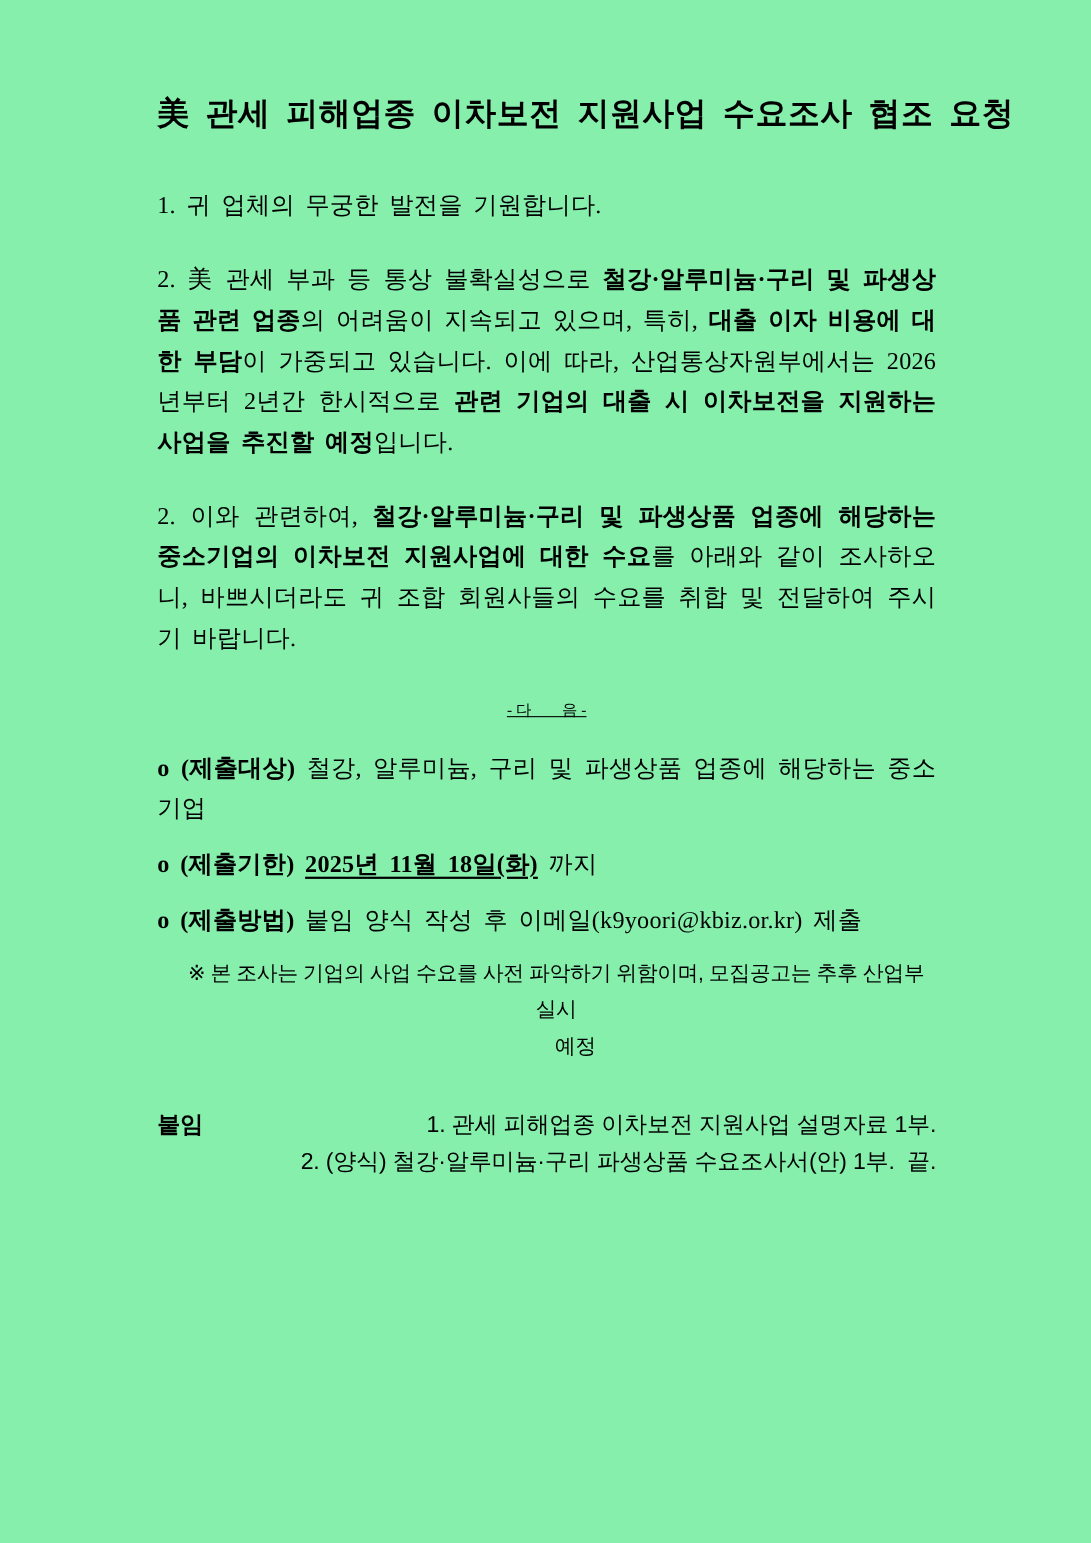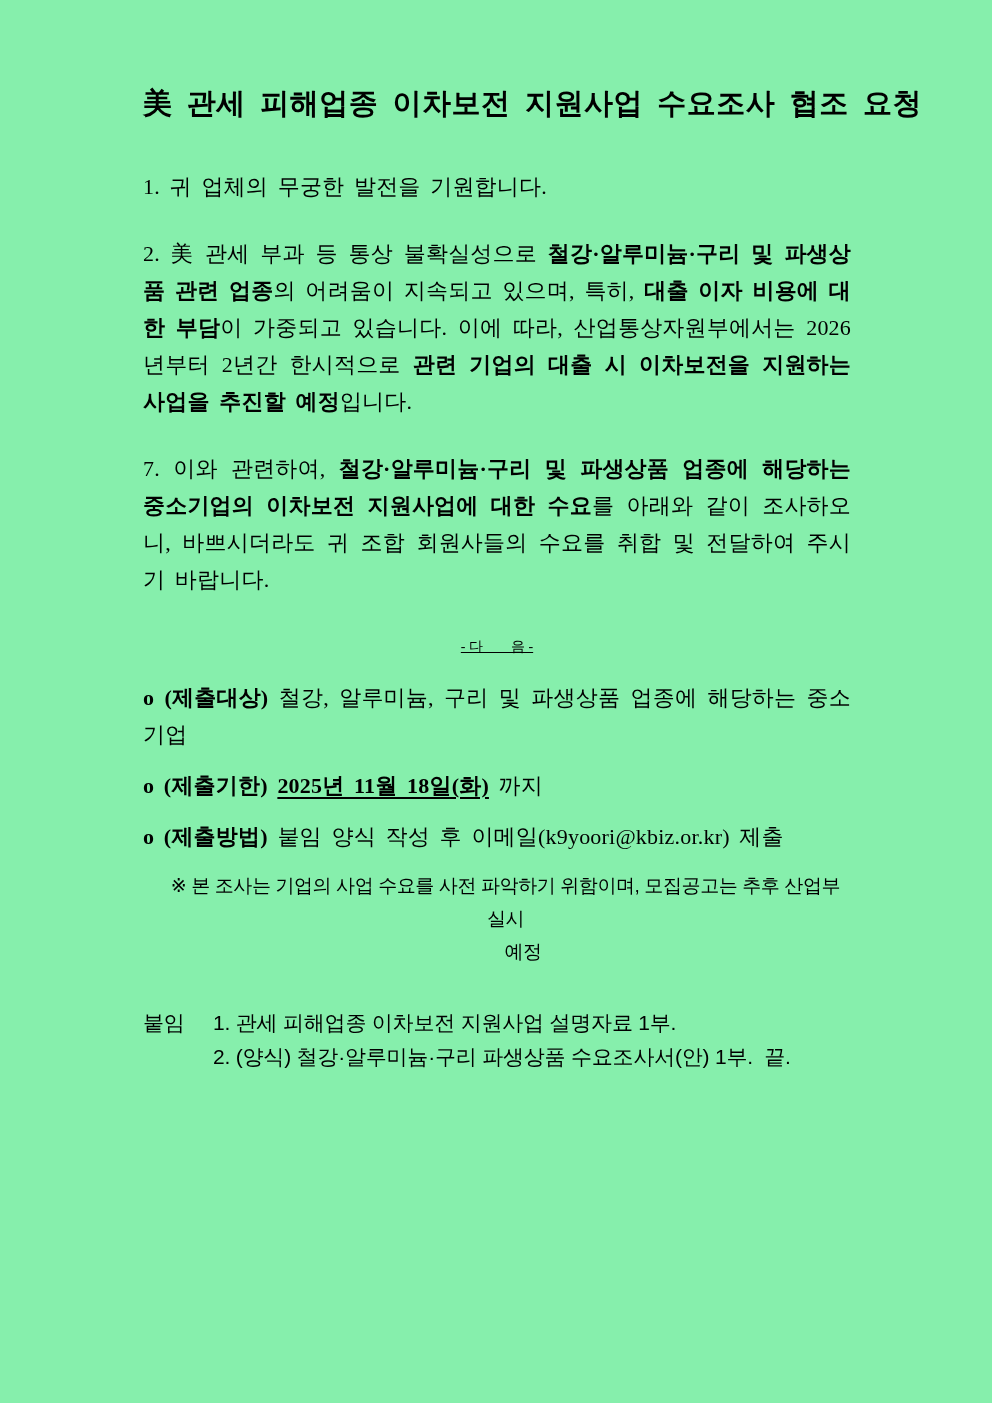--- a/index.html
+++ b/index.html
@@ -58,36 +58,36 @@
   }
   .note-line2 { margin-left: 35px; }
   .attachments {
     display: flex;
     font-family: "Liberation Sans", "DejaVu Sans", sans-serif;
     font-size: 21px;
     line-height: 34px;
     letter-spacing: -0.2px;
     margin-top: 38px;
   }
-  .att-label { width: 70px; flex: 0 0 70px; }
+  .att-label { width: 70px; flex: 0 0 70px; font-weight: bold; }
   .att-items { flex: 1; }
-  .att-item { white-space: pre-wrap; }
+  .att-item { white-space: pre-wrap; text-align: right; }
 </style>
 </head>
 <body>
 
 <div class="page">
 
   <h1 class="title">美 관세 피해업종 이차보전 지원사업 수요조사 협조 요청</h1>
 
   <p class="body">1. 귀 업체의 무궁한 발전을 기원합니다.</p>
 
   <p class="body"><span>2. 美 관세 부과 등 통상 불확실성으로 </span><span class="b">철강·알루미늄·구리 및 파생상품 관련 업종</span><span>의 어려움이 지속되고 있으며, 특히, </span><span class="b">대출 이자 비용에 대한 부담</span><span>이 가중되고 있습니다. 이에 따라, 산업통상자원부에서는 2026년부터 2년간 한시적으로 </span><span class="b">관련 기업의 대출 시 이차보전을 지원하는 사업을 추진할 예정</span><span>입니다.</span></p>
 
-  <p class="body"><span>7. 이와 관련하여, </span><span class="b">철강·알루미늄·구리 및 파생상품 업종에 해당하는 중소기업의 이차보전 지원사업에 대한 수요</span><span>를 아래와 같이 조사하오니, 바쁘시더라도 귀 조합 회원사들의 수요를 취합 및 전달하여 주시기 바랍니다.</span></p>
+  <p class="body"><span>2. 이와 관련하여, </span><span class="b">철강·알루미늄·구리 및 파생상품 업종에 해당하는 중소기업의 이차보전 지원사업에 대한 수요</span><span>를 아래와 같이 조사하오니, 바쁘시더라도 귀 조합 회원사들의 수요를 취합 및 전달하여 주시기 바랍니다.</span></p>
 
   <p class="daum">- 다        음 -</p>
 
   <p class="body bullet"><span class="b">o (제출대상)</span><span> 철강, 알루미늄, 구리 및 파생상품 업종에 해당하는 중소기업</span></p>
 
   <p class="body bullet"><span class="b">o (제출기한) </span><span class="b u">2025년 11월 18일(화)</span><span> 까지</span></p>
 
   <p class="body bullet"><span class="b">o (제출방법)</span><span> 붙임 양식 작성 후 이메일(k9yoori@kbiz.or.kr) 제출</span></p>
 
 

